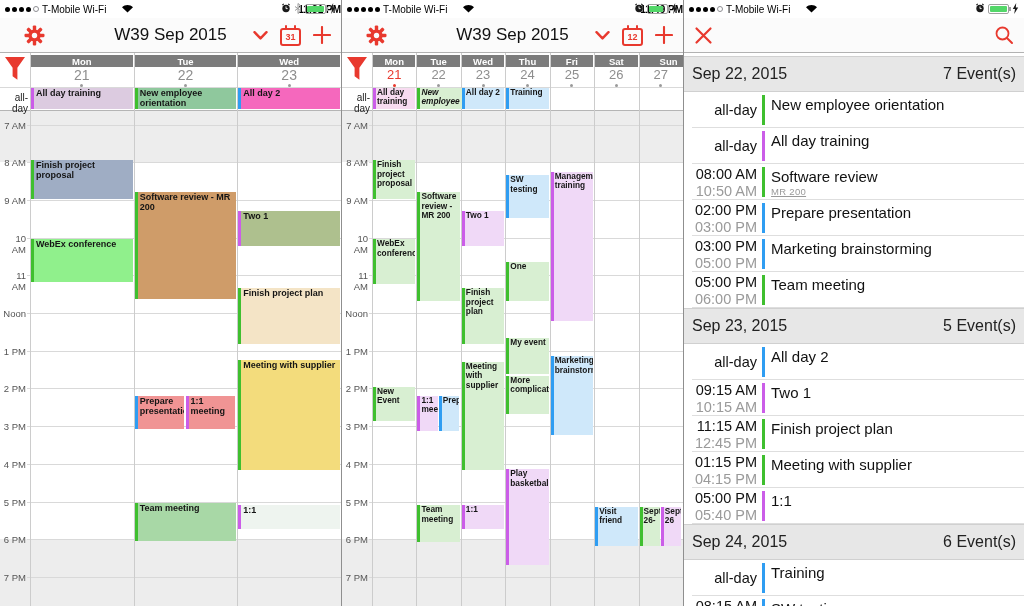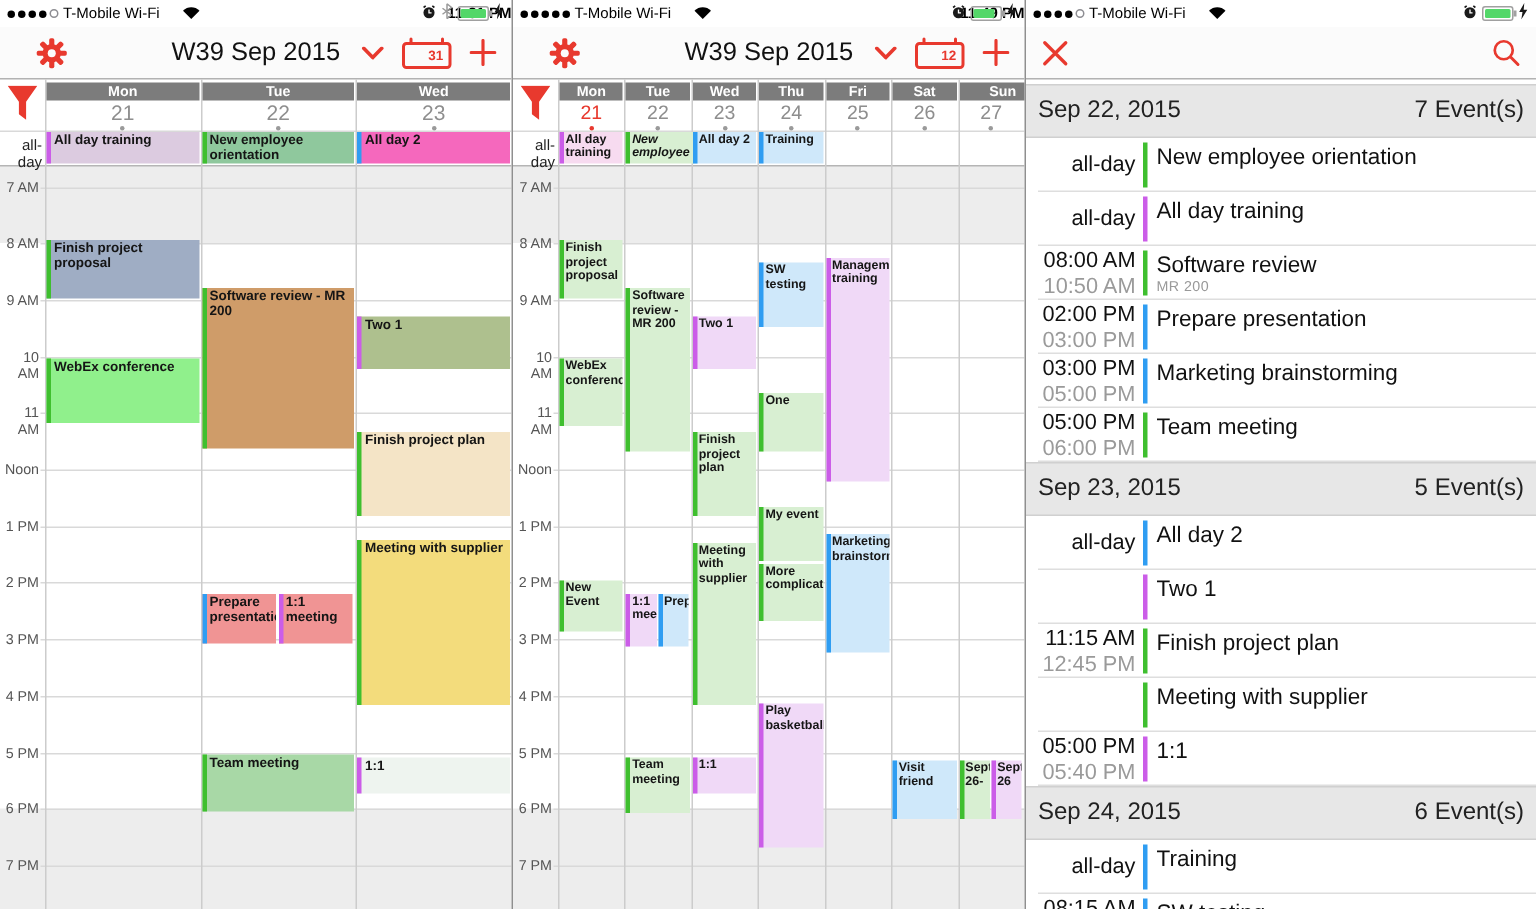--- a/index.html
+++ b/index.html
@@ -24,21 +24,21 @@
 
   
   .nav{position:absolute;top:18px;left:0;right:0;height:35px;display:flex;align-items:center;
        padding:0 10px;border-bottom:1px solid #b2b2b2;background:#fbfbfb;box-sizing:border-box;z-index:5;}
   .navtitle{position:absolute;left:70px;right:70px;text-align:center;font-size:17px;color:#111;pointer-events:none;}
   .navleft,.navright{display:flex;align-items:center;gap:14px;z-index:2;}
   .navright{margin-left:auto;gap:12px;}
   .navicon{color:var(--red);display:flex;align-items:center;cursor:pointer;}
   .calbadge{width:17px;height:14px;border:2px solid var(--red);border-radius:3px;position:relative;
             display:flex;align-items:center;justify-content:center;font-size:9px;font-weight:bold;
-            color:var(--red);margin-top:3px;padding-left:12px;}
+            color:var(--red);margin-top:3px;}
   .calbadge:before,.calbadge:after{content:'';position:absolute;top:-5px;width:2px;height:4px;
             background:var(--red);border-radius:1px;}
   .calbadge:before{left:3px;}
   .calbadge:after{right:3px;}
 
   
   .funnel{position:absolute;left:5px;top:57px;width:20px;height:24px;background:var(--red);
           clip-path:polygon(0 0,100% 0,62% 45%,62% 95%,38% 80%,38% 45%);z-index:4;}
   .daybar{position:absolute;top:55px;height:12px;background:#7c7c7c;color:#fff;font-weight:bold;
           font-size:9.5px;display:flex;align-items:center;justify-content:center;}
@@ -63,21 +63,21 @@
   .lgap{height:3px;background:#fff;}
   .lrowitem{height:36px;position:relative;background:#fff;cursor:pointer;}
   .lrowitem .sep{position:absolute;bottom:0;left:8px;right:0;height:1px;background:#dedede;}
   .ltimes{position:absolute;left:0;top:0;width:73px;text-align:right;}
   .lstart{font-size:14.5px;color:#111;margin-top:2px;}
   .lend{font-size:14.5px;color:#9a9a9a;margin-top:1px;}
   .lallday{position:absolute;left:0;top:0;width:73px;height:100%;display:flex;align-items:center;
            justify-content:flex-end;font-size:14.5px;color:#111;}
   .lbar{position:absolute;left:78px;top:3px;bottom:3px;width:3px;}
   .ltitle{position:absolute;left:87px;top:4px;font-size:15px;color:#111;white-space:nowrap;}
-  .lsub{position:absolute;left:87px;top:22px;font-size:9.5px;color:#999;letter-spacing:.3px;}
+  .lsub{position:absolute;left:87px;top:22px;font-size:9.5px;color:#999;letter-spacing:.3px;text-decoration:underline;}
 </style>
 </head>
 <body>
 
 <div class="screen" id="screen" style="--red: #e8392e;">
     <section class="phone p0" style="left: 0px; width: 341px;">
       <div class="statusbar">
         <span class="dots">
           <span class="dot f"></span>
           <span class="dot f"></span>
@@ -444,34 +444,42 @@
           <span>Sep 23, 2015</span>
           <span>5 Event(s)</span>
         </div>
         <div class="lrowitem">
           <div class="lallday">all-day</div>
           <div class="lbar" style="background: rgb(47, 157, 242);"></div>
           <div class="ltitle">All day 2</div>
           <div class="sep"></div>
         </div>
         <div class="lrowitem">
+          <div class="ltimes">
+            <div class="lstart">09:15 AM</div>
+            <div class="lend">10:15 AM</div>
+          </div>
           <div class="lbar" style="background: rgb(203, 93, 232);"></div>
           <div class="ltitle">Two 1</div>
           <div class="sep"></div>
         </div>
         <div class="lrowitem">
           <div class="ltimes">
             <div class="lstart">11:15 AM</div>
             <div class="lend">12:45 PM</div>
           </div>
           <div class="lbar" style="background: rgb(63, 191, 47);"></div>
           <div class="ltitle">Finish project plan</div>
           <div class="sep"></div>
         </div>
         <div class="lrowitem">
+          <div class="ltimes">
+            <div class="lstart">01:15 PM</div>
+            <div class="lend">04:15 PM</div>
+          </div>
           <div class="lbar" style="background: rgb(63, 191, 47);"></div>
           <div class="ltitle">Meeting with supplier</div>
           <div class="sep"></div>
         </div>
         <div class="lrowitem">
           <div class="ltimes">
             <div class="lstart">05:00 PM</div>
             <div class="lend">05:40 PM</div>
           </div>
           <div class="lbar" style="background: rgb(203, 93, 232);"></div>

